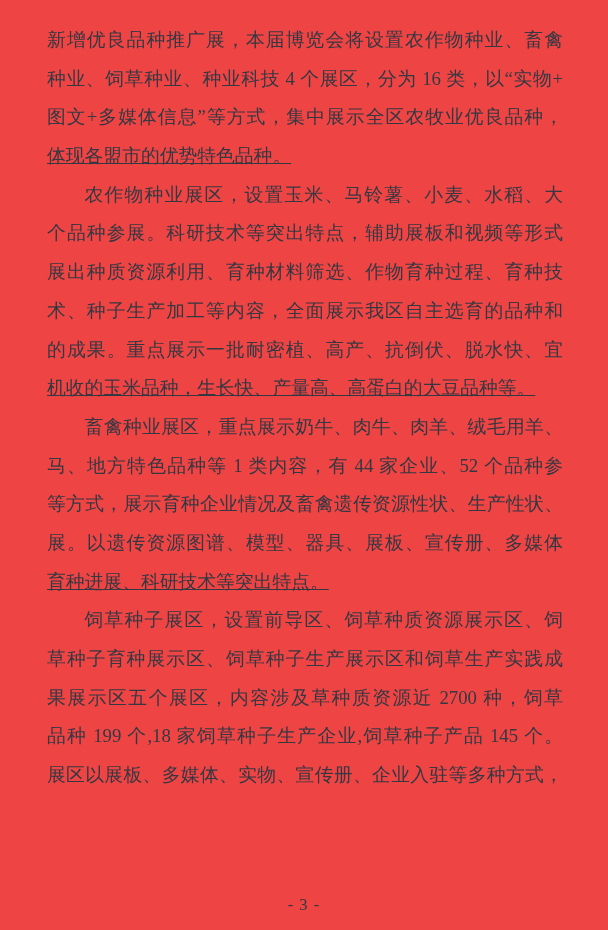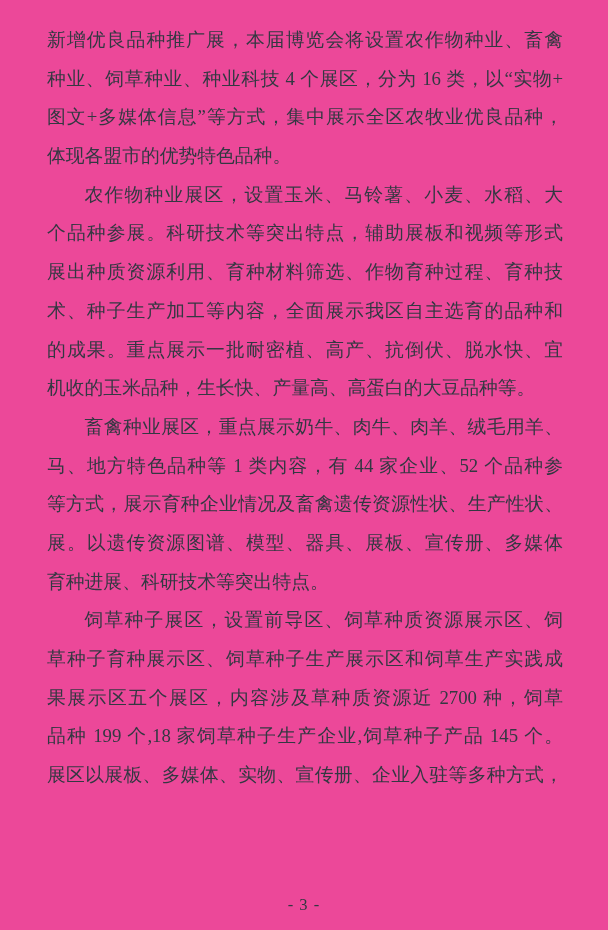--- a/index.html
+++ b/index.html
@@ -10,21 +10,21 @@
     width: 608px;
     height: 930px;
     background: #ffffff;
     position: relative;
     overflow: hidden;
     font-family: "Liberation Serif", "DejaVu Serif", serif;
   }
   .page {
     position: absolute;
     inset: 0;
-    background: #ec4899;
+    background: #ef4444;
   }
   .content {
     position: absolute;
     left: 47px;
     top: 21px;
     width: 516px;
   }
   .para {
     margin: 0;
     padding: 0;
@@ -37,20 +37,21 @@
     text-align: justify;
     text-align-last: justify;
     white-space: normal;
     overflow: hidden;
   }
   .para.indent .line.first {
     text-indent: 2em;
   }
   .line.end {
     text-align-last: left;
+    text-decoration: underline;
   }
   .footer {
     position: absolute;
     left: 0;
     right: 0;
     top: 895px;
     text-align: center;
     font-size: 16.5px;
     color: #333842;
     letter-spacing: 1px;

